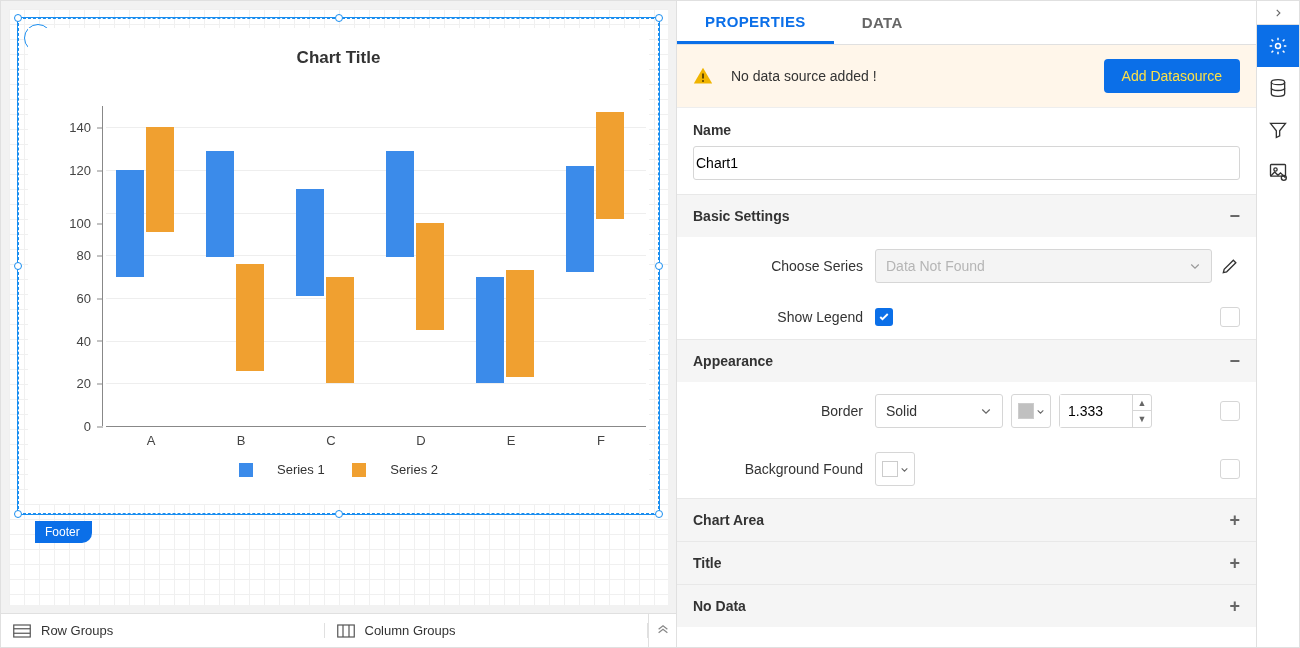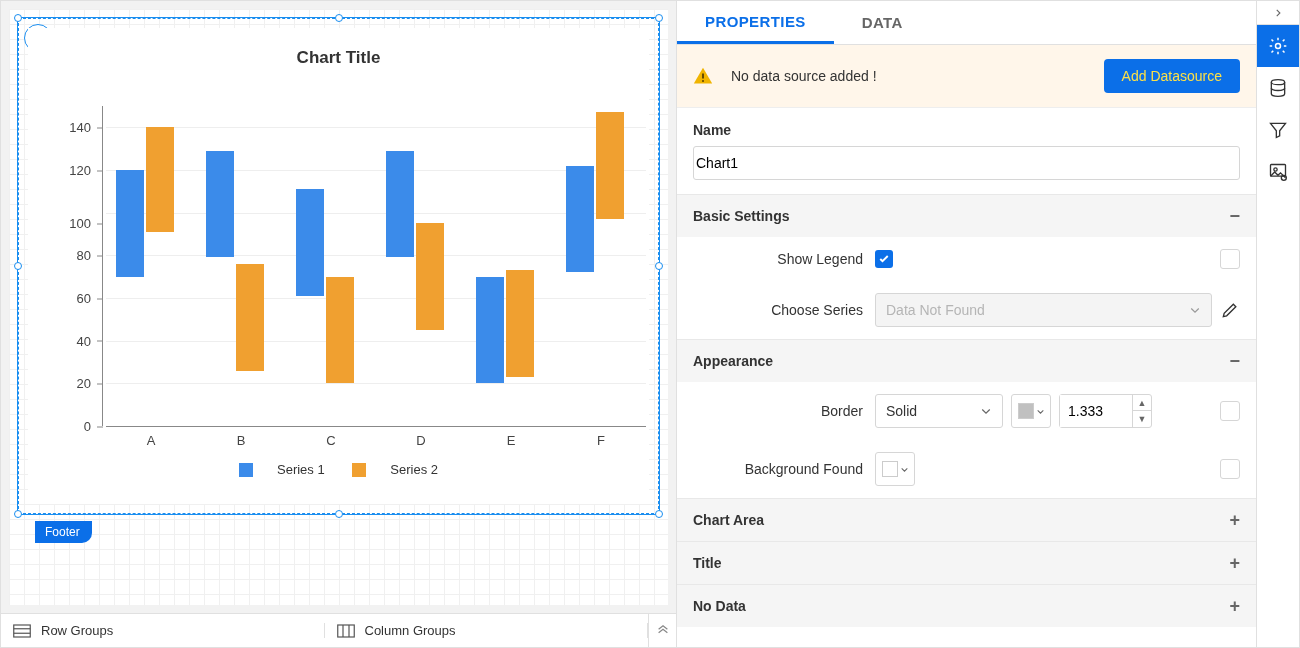--- a/index.html
+++ b/index.html
@@ -242,42 +242,42 @@
           <input class="input" value="Chart1" style="">
         </div>
       </div>
 
       <div class="section">
         <div class="sec-header">
           <span>Basic Settings</span>
           <span class="sec-toggle">−</span>
         </div>
         <div class="row">
-          <div class="row-label">Show Legend</div>
-          <div class="row-controls">
-            <div class="chk">
-              <svg viewBox="0 0 16 16" width="12" height="12" fill="none" stroke="#fff" stroke-width="2.5">
-                  <path d="M3 8l3 3 7-7"></path>
-                </svg>
-            </div>
-            <div class="adv-box"></div>
-          </div>
-        </div>
-        <div class="row">
           <div class="row-label">Choose Series</div>
           <div class="row-controls">
             <div class="select disabled" style="flex:1">
               <span>Data Not Found</span>
               <svg class="caret" width="12" height="12" viewBox="0 0 16 16" fill="none" stroke="#999" stroke-width="1.6">
                   <path d="M3 6l5 5 5-5"></path>
                 </svg>
             </div>
             <svg class="pencil" viewBox="0 0 24 24" fill="none" stroke="#333" stroke-width="1.6">
                 <path d="M4 20l4-1 11-11-3-3L5 16l-1 4z"></path>
               </svg>
+          </div>
+        </div>
+        <div class="row">
+          <div class="row-label">Show Legend</div>
+          <div class="row-controls">
+            <div class="chk">
+              <svg viewBox="0 0 16 16" width="12" height="12" fill="none" stroke="#fff" stroke-width="2.5">
+                  <path d="M3 8l3 3 7-7"></path>
+                </svg>
+            </div>
+            <div class="adv-box"></div>
           </div>
         </div>
       </div>
 
       <div class="section">
         <div class="sec-header">
           <span>Appearance</span>
           <span class="sec-toggle">−</span>
         </div>
         <div class="row">

